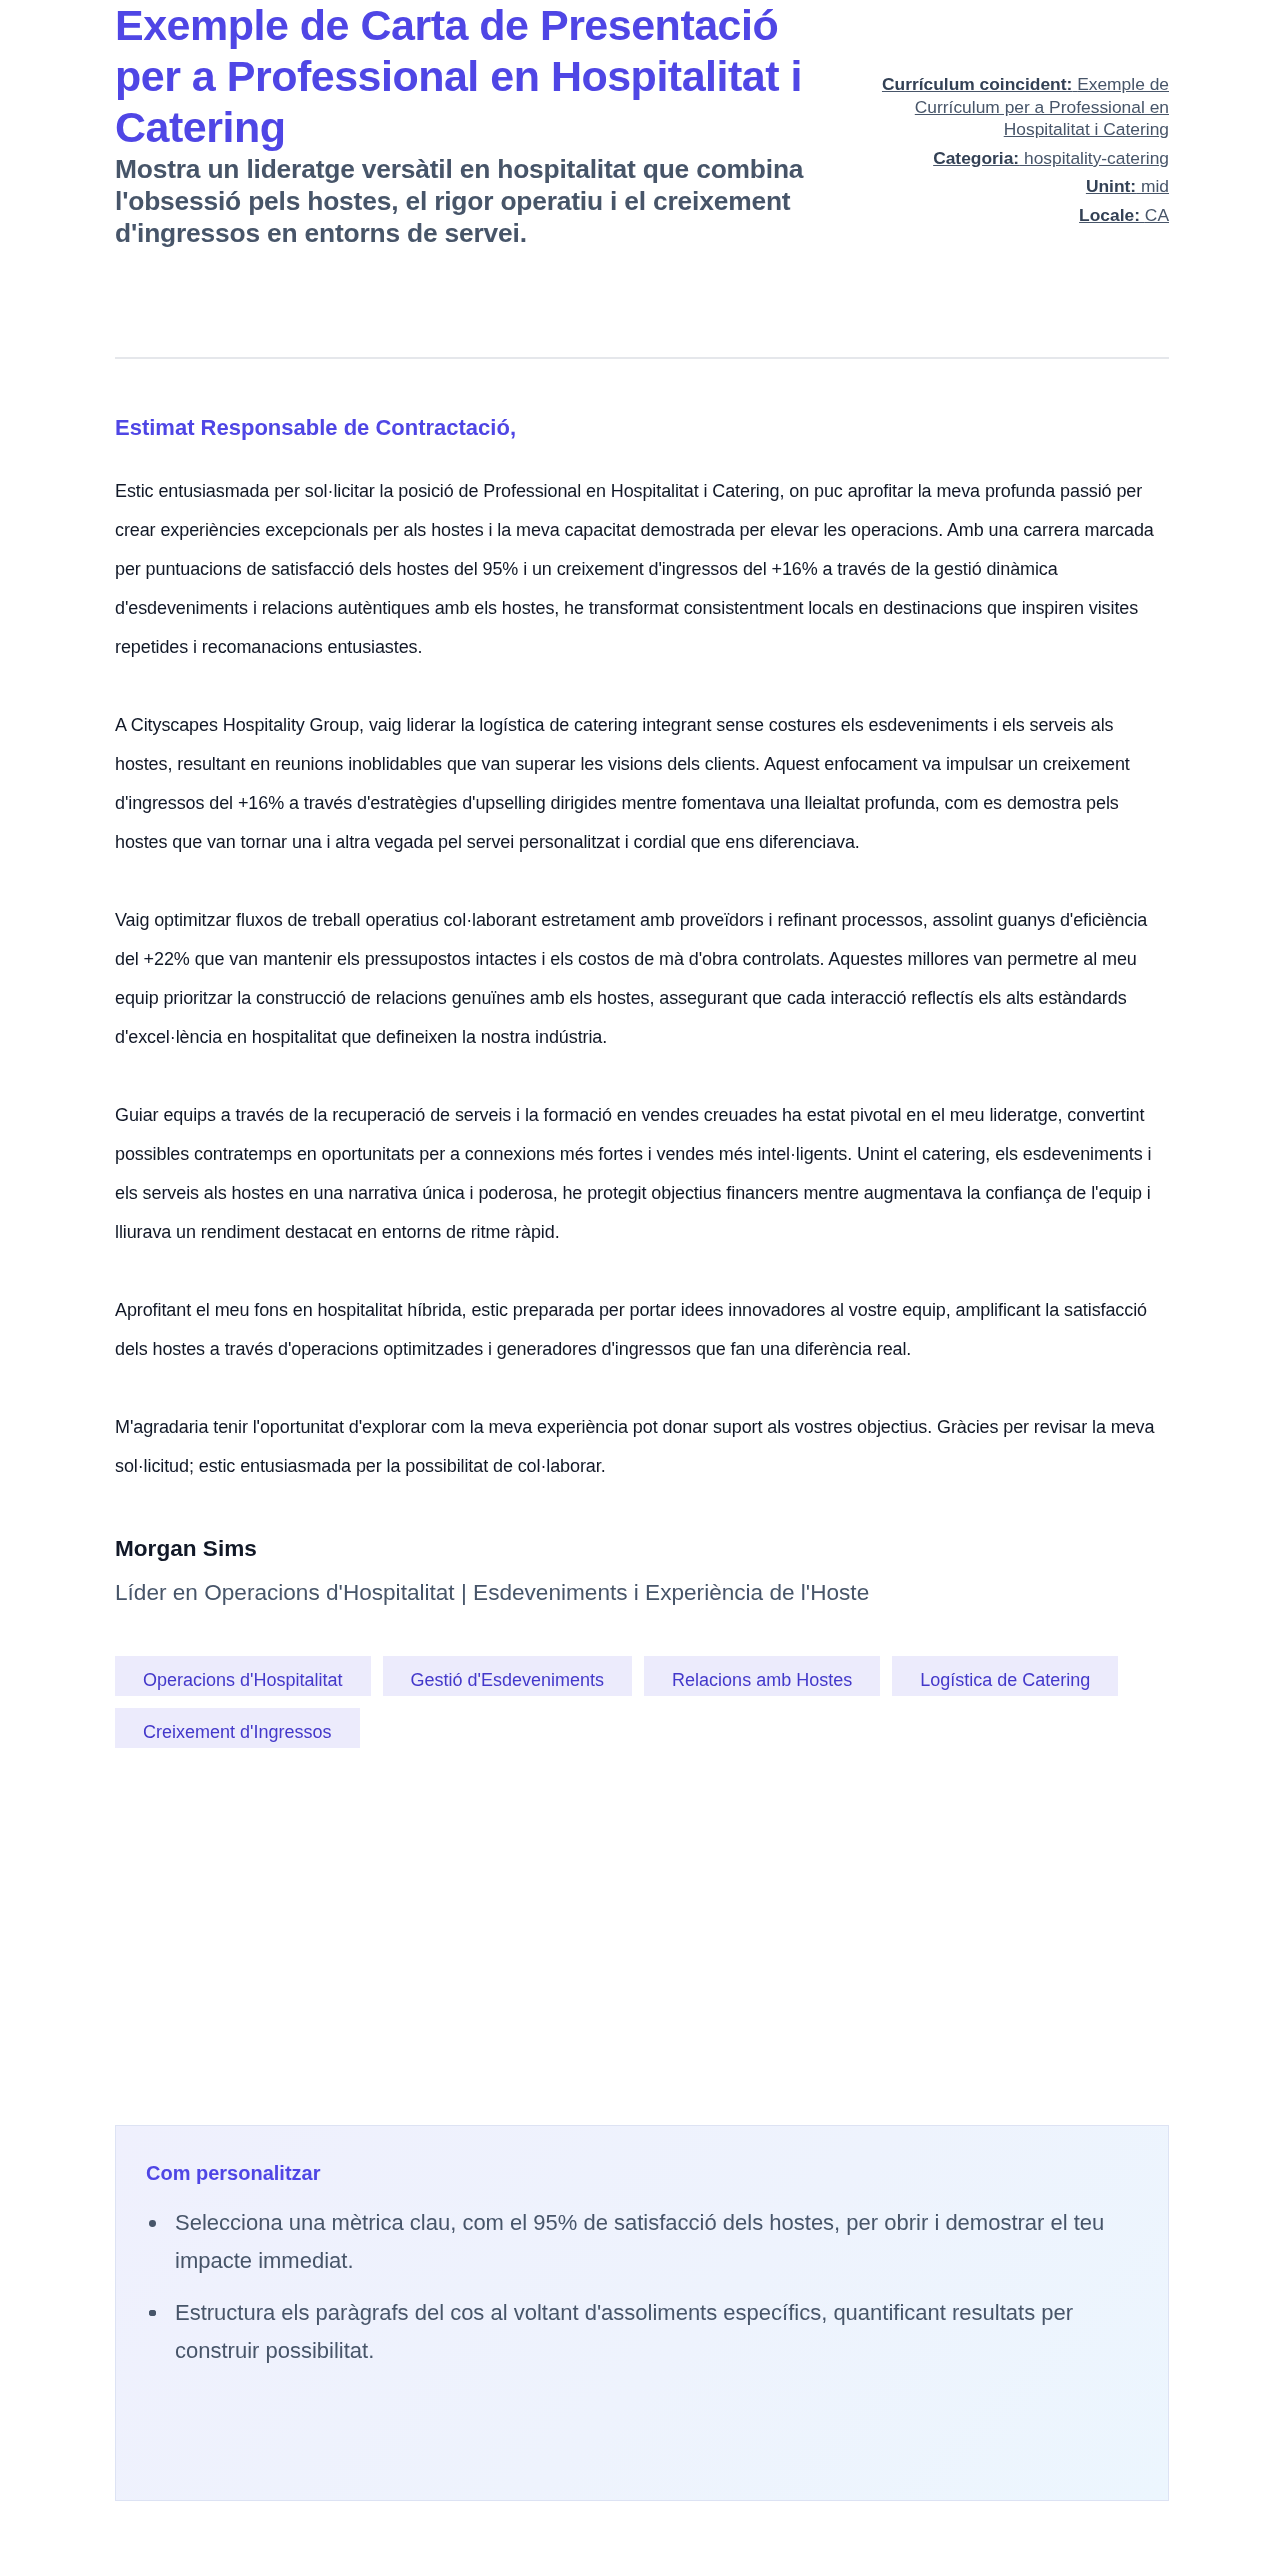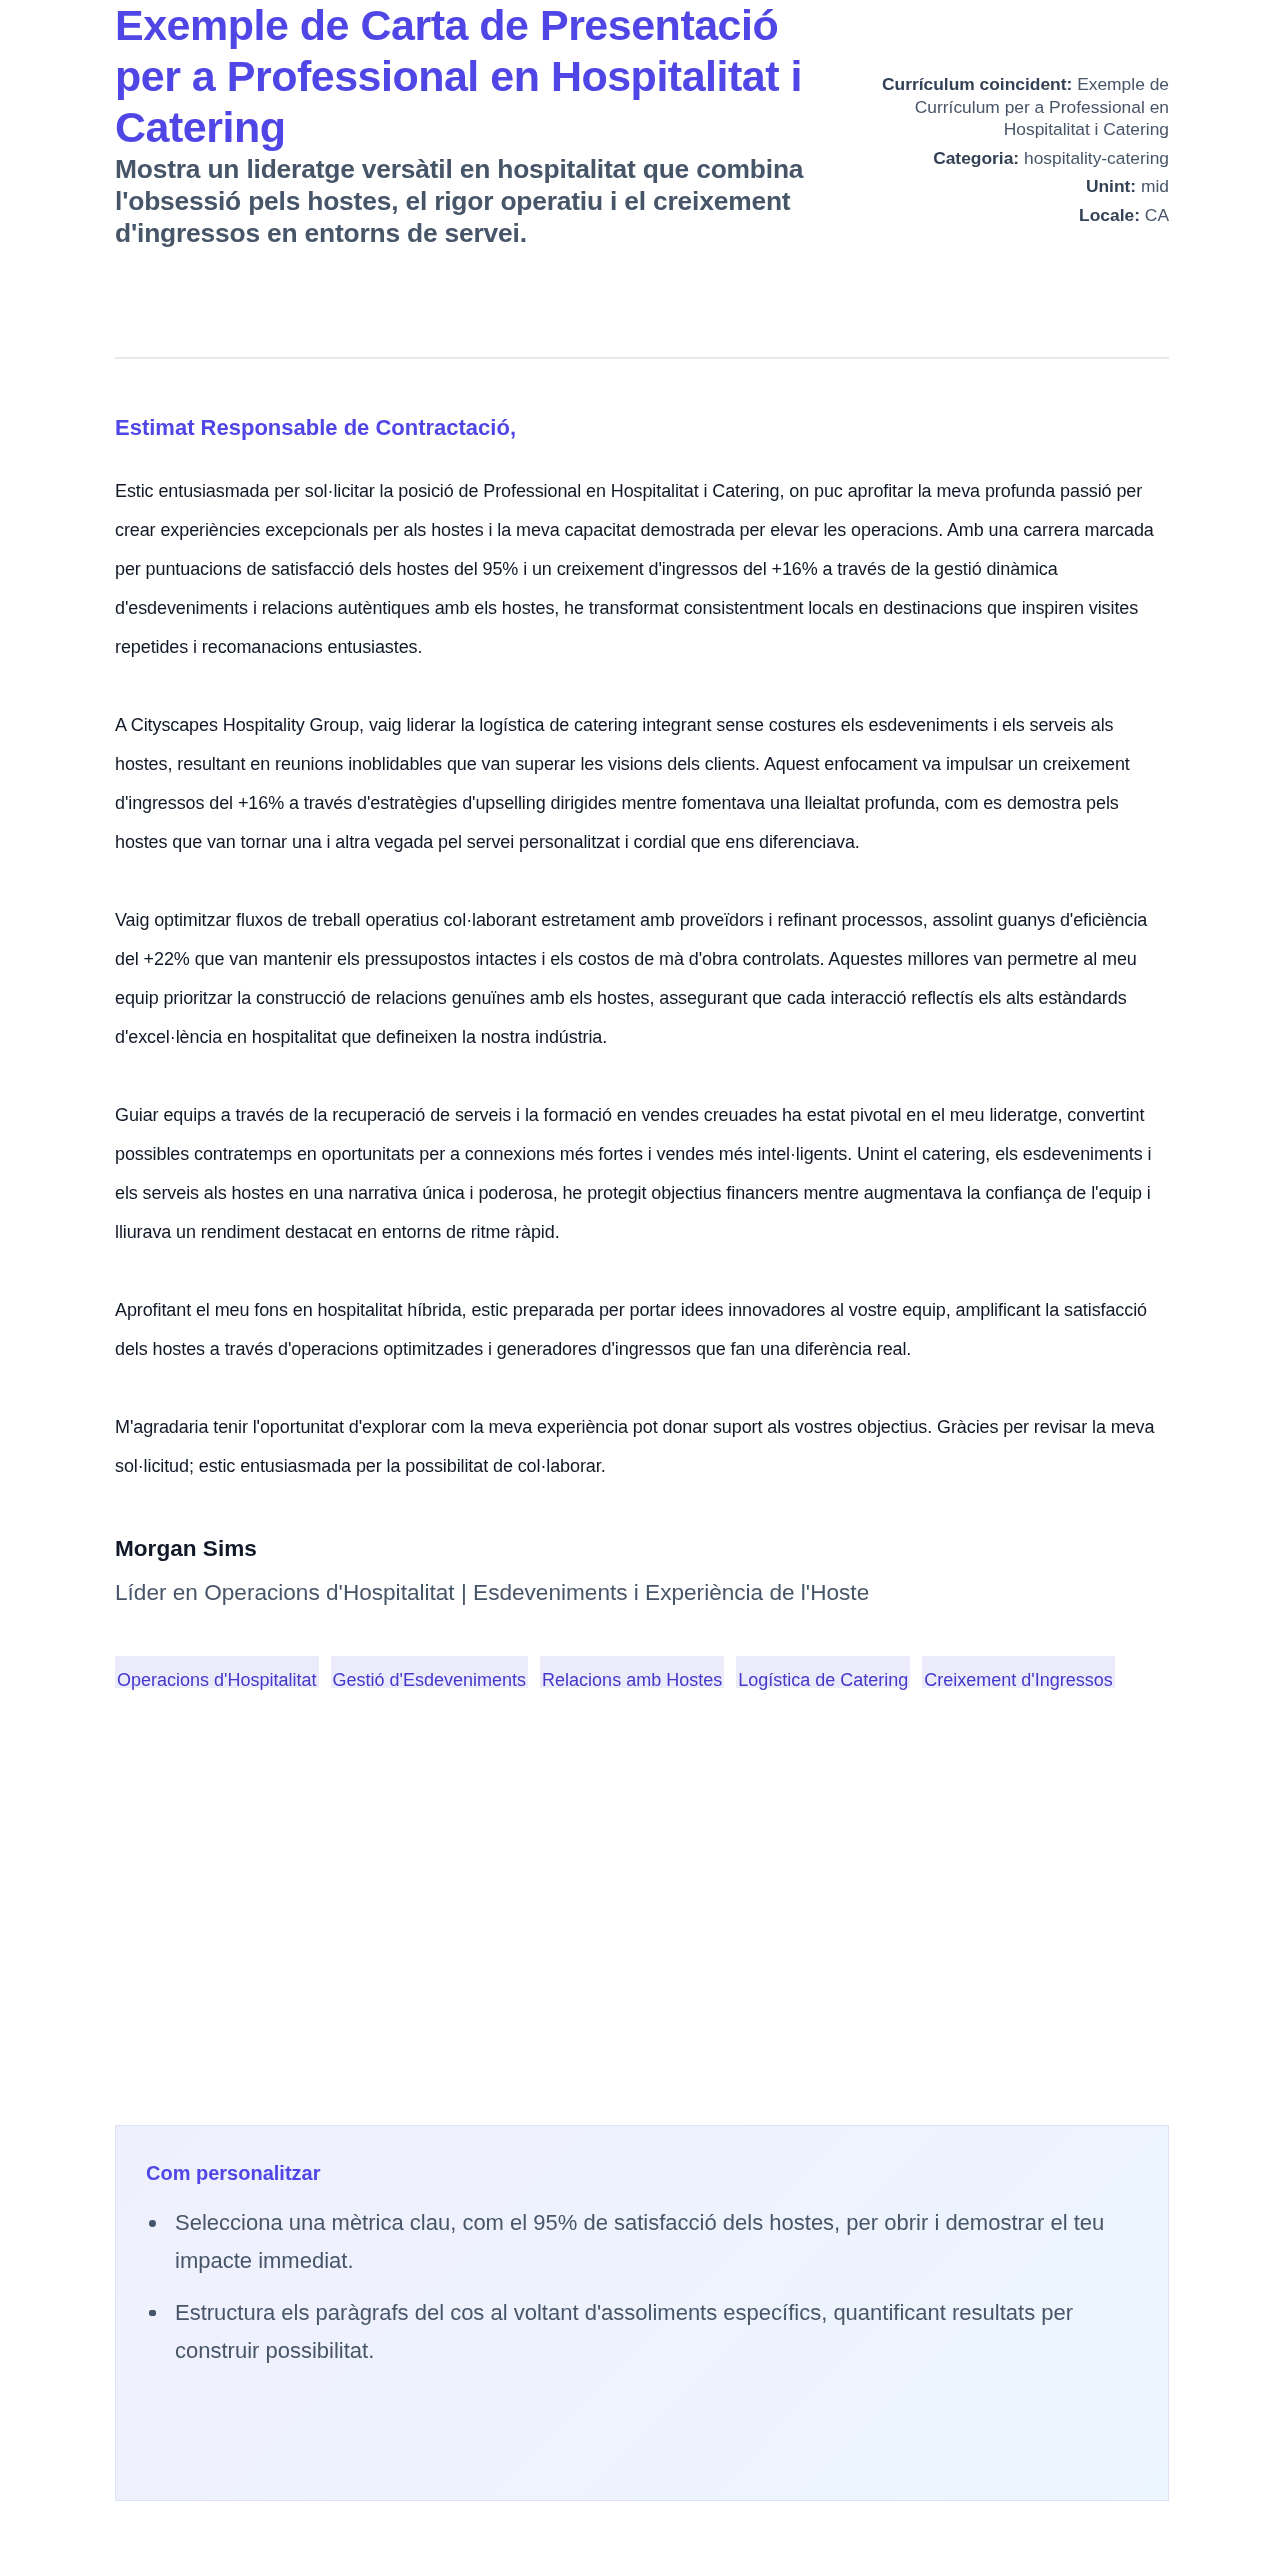--- a/index.html
+++ b/index.html
@@ -46,20 +46,21 @@
     }
     .meta {
       position: absolute;
       right: 0;
       top: 73px;
       width: 317px;
       text-align: right;
       font-size: 17.4px;
       line-height: 22.6px;
       color: #475569;
+      text-decoration: underline;
     }
     .meta-row { margin-bottom: 6px; }
     .meta-row .k { font-weight: bold; color: #334155; }
 
     
     .greeting {
       margin-top: 54px;
       font-size: 22px;
       font-weight: bold;
       color: #4f46e5;
@@ -95,22 +96,22 @@
       display: flex;
       flex-wrap: wrap;
       gap: 12px;
       width: 1054px;
     }
     .tag {
       background: #ecebfc;
       color: #4338ca;
       font-size: 18px;
       line-height: 48px;
-      height: 32px;
-      padding: 0 2px;
+      height: 40px;
+      padding: 0 28px;
       white-space: nowrap;
     }
     .callout {
       position: absolute;
       left: 0;
       top: 2125px;
       width: 1054px;
       height: 376px;
       background: linear-gradient(135deg, #eff0fd 0%, #eef3fd 55%, #ecf6fe 100%);
       border: 1.5px solid #dde3f4;

